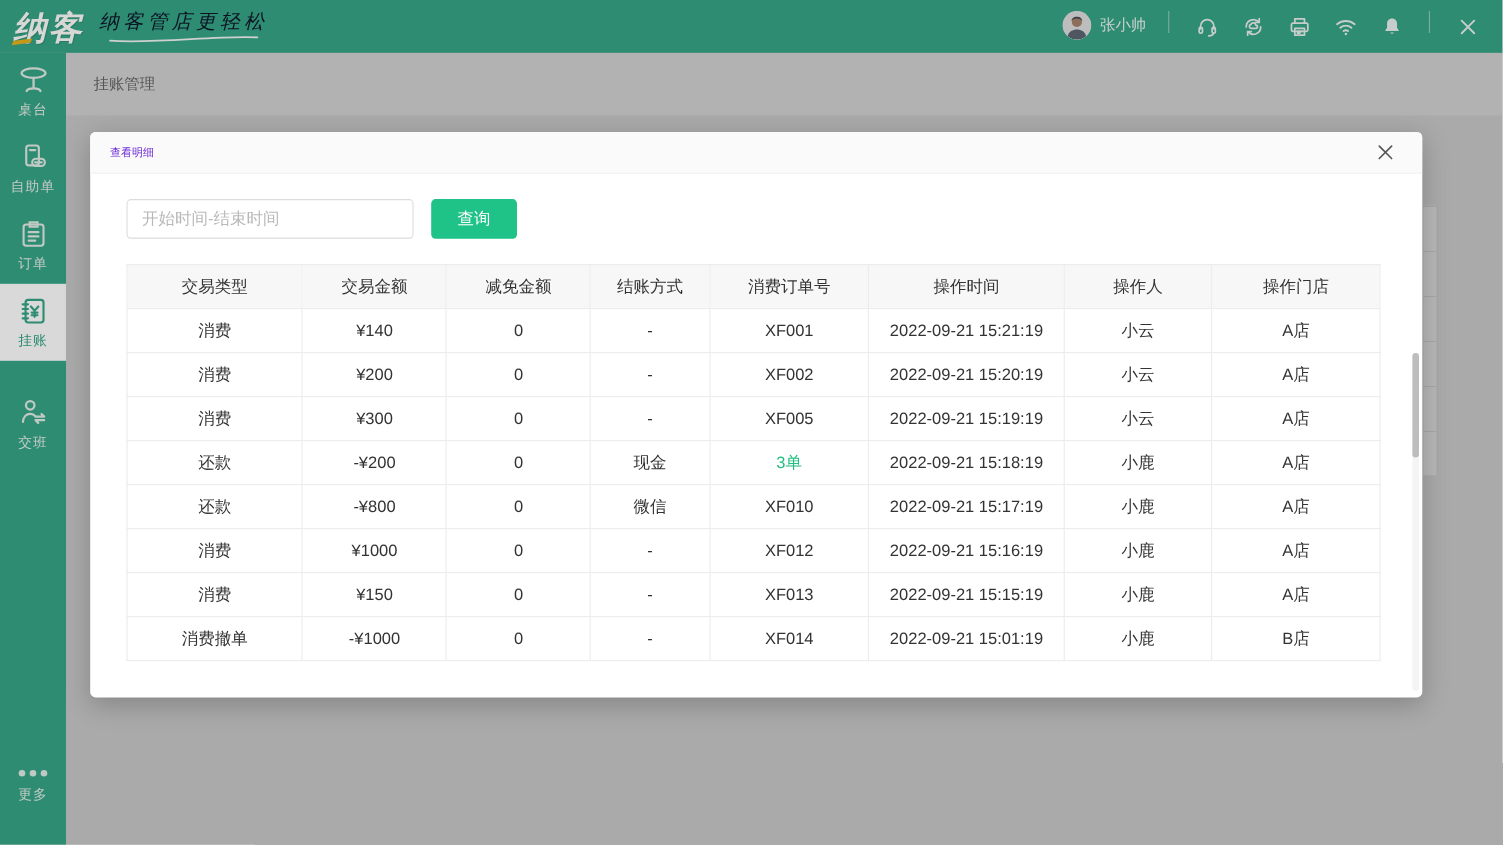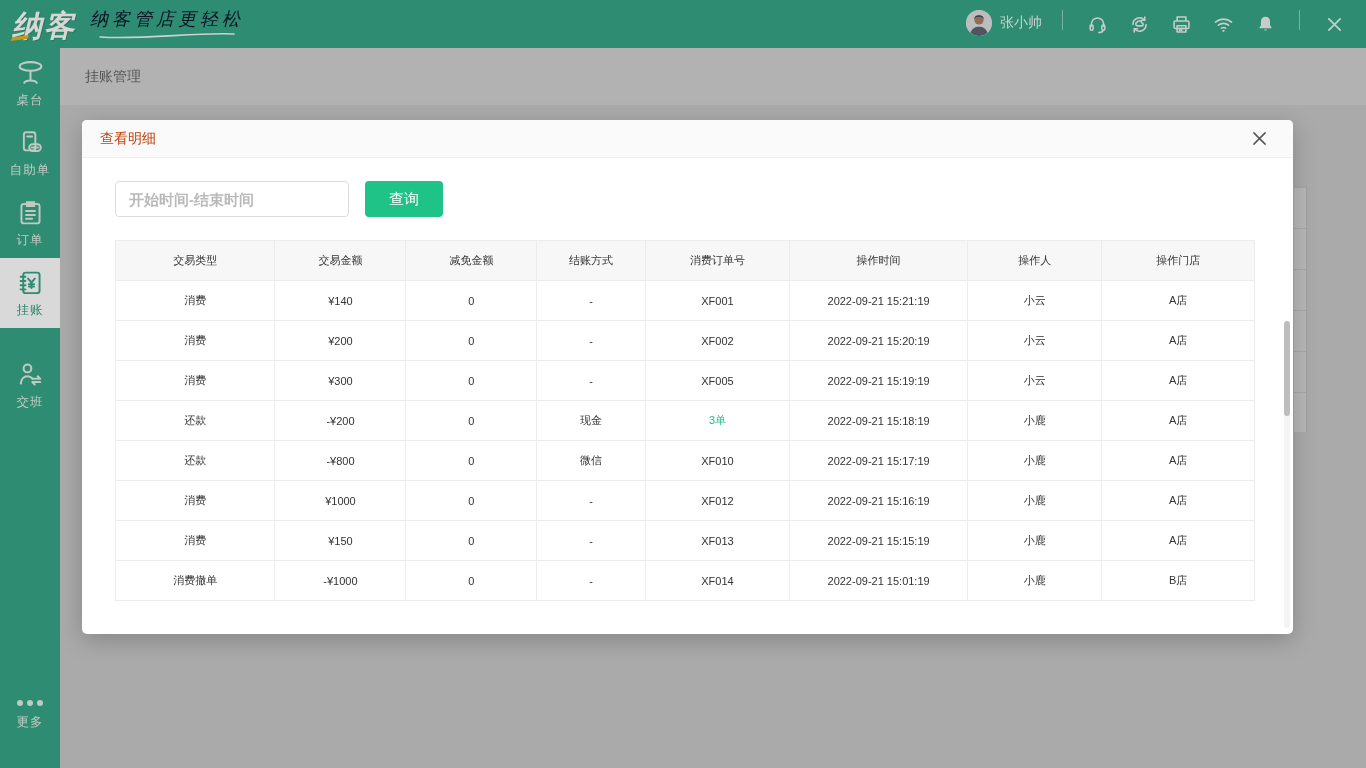--- a/index.html
+++ b/index.html
@@ -56,33 +56,33 @@
                  background-image:repeating-linear-gradient(to bottom,#c6c6c6 0,#c6c6c6 1px,transparent 1px,transparent 41px);}
 
   
   .overlay{position:absolute;inset:0;background:rgba(0,0,0,.15);z-index:40;}
 
   
   .modal{position:absolute;left:82px;top:120px;width:1211px;height:514px;background:#fff;border-radius:5px;
          box-shadow:0 6px 24px rgba(0,0,0,.22);z-index:60;overflow:hidden;}
   .modal-header{height:38px;background:#fafafa;border-bottom:1px solid #f0f0f0;display:flex;align-items:center;
                 justify-content:space-between;padding:0 22px 0 18px;}
-  .modal-title{font-size:14px;color:#c2410c;}
+  .modal-title{font-size:10px;color:#6d28d9;}
   .modal-close{background:none;border:none;cursor:pointer;display:inline-flex;padding:4px;color:#555;}
   .modal-close svg{width:15px;height:15px;}
   .modal-body{position:relative;padding:23px 0 0 33px;}
   .search-row{display:flex;align-items:center;gap:16px;margin-bottom:23px;}
-  .date-input{width:234px;height:36px;border:1px solid #dcdcdc;border-radius:4px;padding:12px 13px;font-size:15px;
-              color:#333;outline:none;font-family:inherit;font-weight:bold;}
+  .date-input{width:261px;height:36px;border:1px solid #dcdcdc;border-radius:4px;padding:12px 13px;font-size:15px;
+              color:#333;outline:none;font-family:inherit;}
   .date-input::placeholder{color:#b9b9b9;}
   .btn-query{width:78px;height:36px;background:var(--btn-green);color:#fff;border:none;border-radius:4px;
              font-size:15px;cursor:pointer;font-family:inherit;}
 
   
-  table.detail{width:1140px;border-collapse:collapse;table-layout:fixed;font-size:11px;color:#333;}
+  table.detail{width:1140px;border-collapse:collapse;table-layout:fixed;font-size:15px;color:#333;}
   table.detail th,table.detail td{border:1px solid #ececec;height:40px;text-align:center;vertical-align:middle;
                                   overflow:hidden;white-space:nowrap;}
   table.detail th{background:#f7f7f7;font-weight:normal;color:#333;}
   td .cell-link{color:var(--link-green);cursor:pointer;}
 
   
   .scroll-track{position:absolute;left:1202px;top:163px;width:6px;height:307px;background:#f4f4f4;border-radius:3px;}
   .scroll-thumb{position:absolute;left:0;top:0;width:6px;height:95px;background:#bdbdbd;border-radius:3px;cursor:pointer;}
 </style>
 </head>

